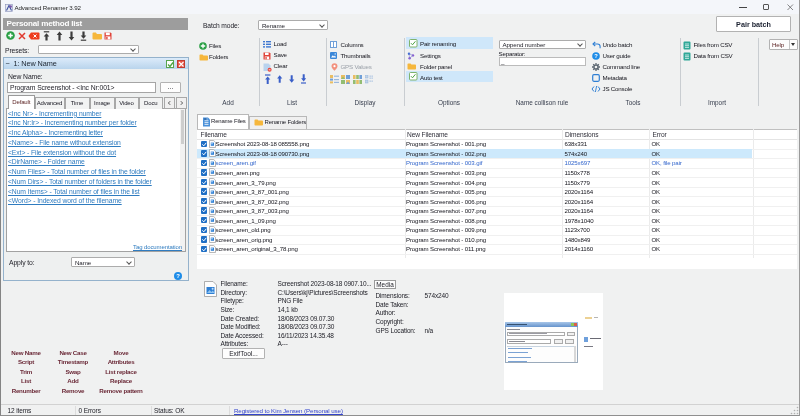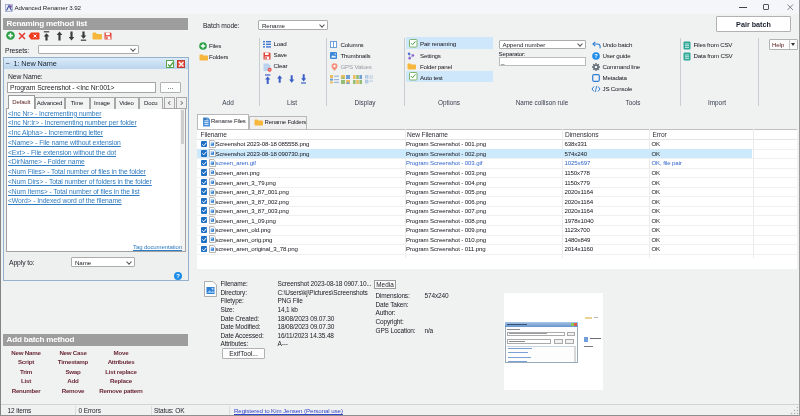--- a/index.html
+++ b/index.html
@@ -38,21 +38,21 @@
       </svg>
 </div>
 <div class="t" style="left:13.5px;top:3.8px;font-size:6.2px;color:#222;">Advanced Renamer 3.92</div>
 <div class="a" style="left:738px;top:7px;width:8px;height:1px;background:#444;"></div>
 <div class="a" style="left:762px;top:4px;width:6px;height:6px;border:1px solid #555;border-radius:1px;"></div>
 <div class="a" style="left:786px;top:4px;width:6.5px;height:6.5px;">
  <svg width="6.5" height="6.5">
         <path d="M0.5 0.5L6 6M6 0.5L0.5 6" stroke="#555" stroke-width="0.7"></path>
       </svg>
 </div>
-<div class="ghdr" style="top:17.5px;">Renaming method list</div>
+<div class="ghdr" style="top:17.5px;">Personal method list</div>
 
 <div class="a" style="left:5px;top:31px;width:9px;height:9px;">
  <svg width="9" height="9">
         <circle cx="4.5" cy="4.5" r="4.3" fill="#2ba046"></circle>
  <path d="M4.5 2.2v4.6M2.2 4.5h4.6" stroke="#fff" stroke-width="1.5"></path>
       </svg>
     </div>
 <div class="a" style="left:16.5px;top:31.5px;width:8px;height:8px;">
  <svg width="8" height="8">
         <path d="M1 1L7 7M7 1L1 7" stroke="#e03a2f" stroke-width="1.5"></path>
@@ -157,21 +157,20 @@
 <div class="combo" style="left:70px;top:256.5px;width:64px;height:10.5px;">
       <span class="cv">Name</span>
       <span class="chev"></span>
     </div>
 <div class="a" style="left:172.5px;top:271.5px;width:8px;height:8px;">
  <svg width="8" height="8">
         <circle cx="4" cy="4" r="4" fill="#1d8ce8"></circle>
  <text x="4" y="6.2" font-size="6" font-family="Liberation Sans" font-weight="bold" fill="#fff" text-anchor="middle">?</text>
       </svg>
     </div>
-<div class="ghdr" style="top:333.5px;">Add batch method</div>
 <div class="mlnk" style="left:25px;top:348.7px;font-size:6.2px;">New Name</div>
 <div class="mlnk" style="left:72px;top:348.7px;font-size:6.2px;">New Case</div>
 <div class="mlnk" style="left:120px;top:348.7px;font-size:6.2px;">Move</div>
 <div class="mlnk" style="left:25px;top:358.2px;font-size:6.2px;">Script</div>
 <div class="mlnk" style="left:72px;top:358.2px;font-size:6.2px;">Timestamp</div>
 <div class="mlnk" style="left:120px;top:358.2px;font-size:6.2px;">Attributes</div>
 <div class="mlnk" style="left:25px;top:367.8px;font-size:6.2px;">Trim</div>
 <div class="mlnk" style="left:72px;top:367.8px;font-size:6.2px;">Swap</div>
 <div class="mlnk" style="left:120px;top:367.8px;font-size:6.2px;">List replace</div>
 <div class="mlnk" style="left:25px;top:377.4px;font-size:6.2px;">List</div>

